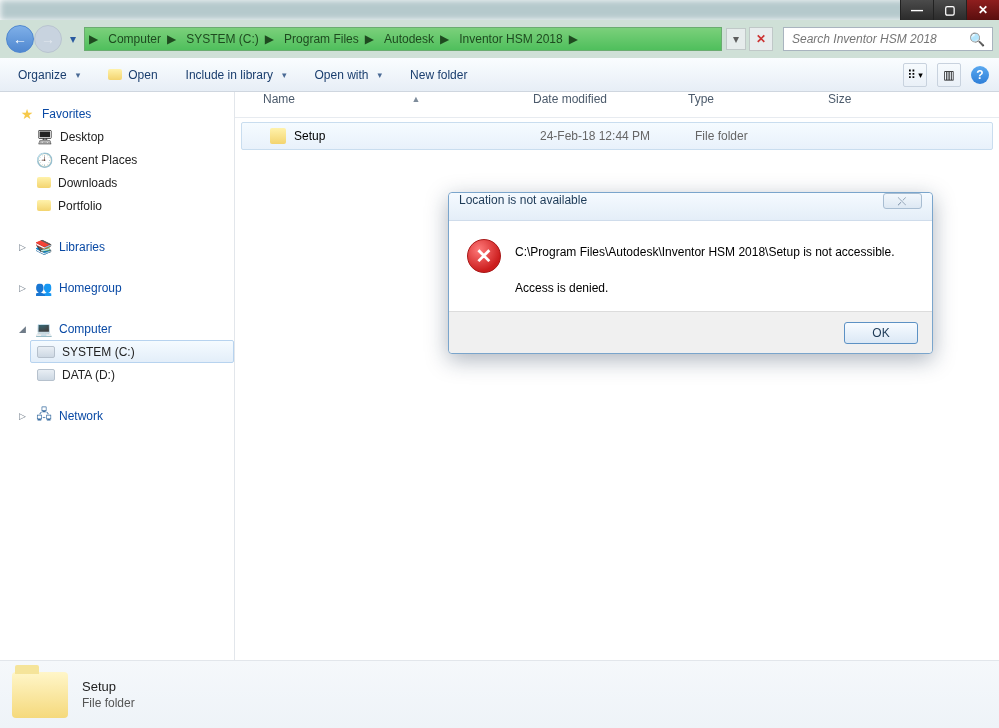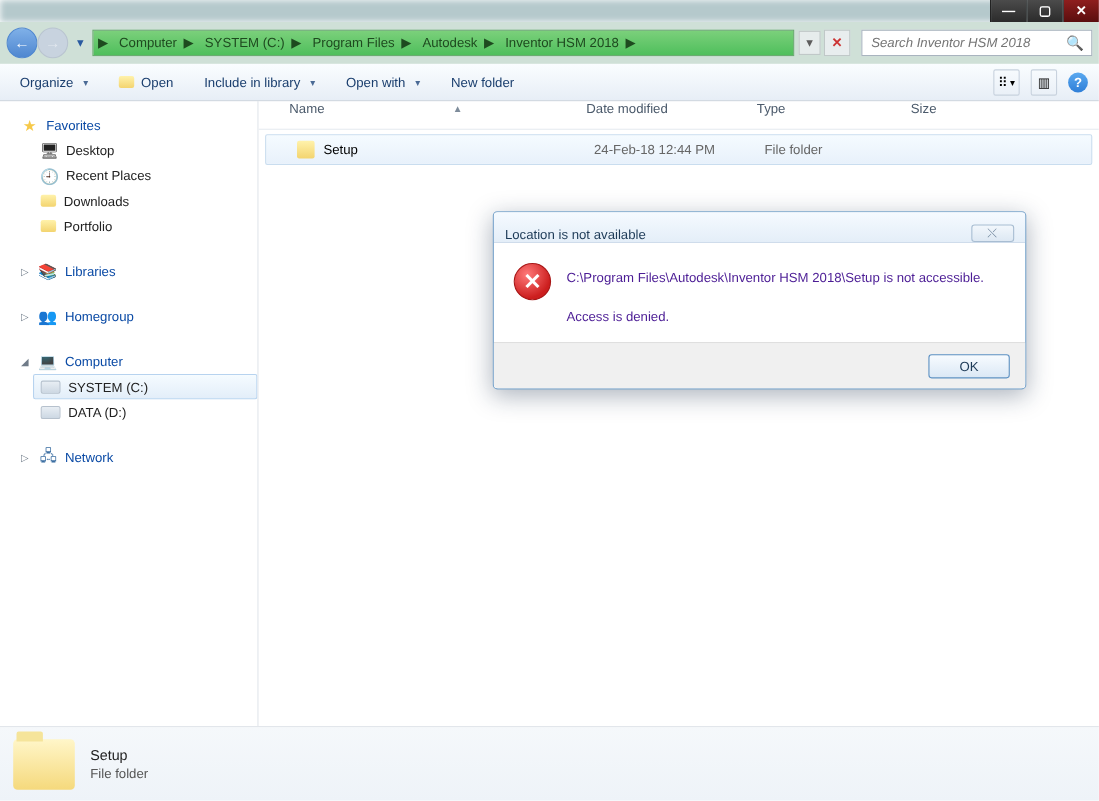--- a/index.html
+++ b/index.html
@@ -73,25 +73,25 @@
   
   .details { position:absolute; left:0; right:0; bottom:0; height:68px; border-top:1px solid #e2e6eb; background:linear-gradient(#f5f8fb,#eef3f8); display:flex; align-items:center; padding:6px 12px; gap:14px; z-index:3;}
   .det-folder { width:56px; height:46px; background:linear-gradient(#fff6c9,#f5d97c); border-radius:4px; position:relative;}
   .det-folder::before { content:""; position:absolute; top:-7px; left:3px; width:24px; height:9px; background:#f5e49a; border-radius:2px 2px 0 0;}
   .det-lines { color:#555; line-height:17px;}
   .det-title { color:#222; font-size:13px;}
   .det-label { color:#7a8592;}
 
   
   .dlg { position:absolute; left:448px; top:192px; width:485px; border:1px solid #7aa5cc; border-radius:4px; background:#fff; box-shadow:0 6px 22px rgba(20,40,70,.35); z-index:10; display:flex; flex-direction:column;}
-  .dlg-title { height:28px; background:linear-gradient(#f5faff,#e4eef8); border-bottom:1px solid #cfdceb; display:flex; align-items:flex-end; padding:0 10px; color:#1d3a57; border-radius:4px 4px 0 0;}
+  .dlg-title { height:28px; background:linear-gradient(#f5faff,#e4eef8); border-bottom:1px solid #cfdceb; display:flex; align-items:flex-start; padding:0 10px; color:#1d3a57; border-radius:4px 4px 0 0;}
   .dlg-title-close { margin-left:auto; width:39px; height:16px; border:1px solid #a8bdd2; border-radius:3px; background:linear-gradient(#f2f7fc,#dde8f3); display:flex; align-items:center; justify-content:center; color:#6b8099; font-size:11px; letter-spacing:1px;}
   .dlg-body { display:flex; gap:14px; padding:18px 20px 12px 18px;}
   .err-icon { width:34px; height:34px; border-radius:50%; background:radial-gradient(circle at 35% 30%, #ff7a7a, #cc1e1e 70%); border:1px solid #a81616; display:flex; align-items:center; justify-content:center; color:#fff; font-weight:bold; font-size:20px;}
-  .dlg-msg { color:#4c1d95; line-height:22px; padding-top:2px;}
+  .dlg-msg { color:#000000; line-height:22px; padding-top:2px;}
   .dlg-msg .line2 { margin-top:14px;}
   .dlg-foot { height:42px; background:#f0f0f0; border-top:1px solid #dcdcdc; display:flex; align-items:center; justify-content:flex-end; padding:0 14px; border-radius:0 0 4px 4px;}
   .ok-btn { width:74px; height:22px; border:1px solid #5c91c4; border-radius:3px; background:linear-gradient(#f7fbff,#dbe8f5); color:#1d3a57; display:flex; align-items:center; justify-content:center;}
 </style>
 </head>
 <body>
 
 <div class="title-blur"></div>
 
 <div class="win-controls">

